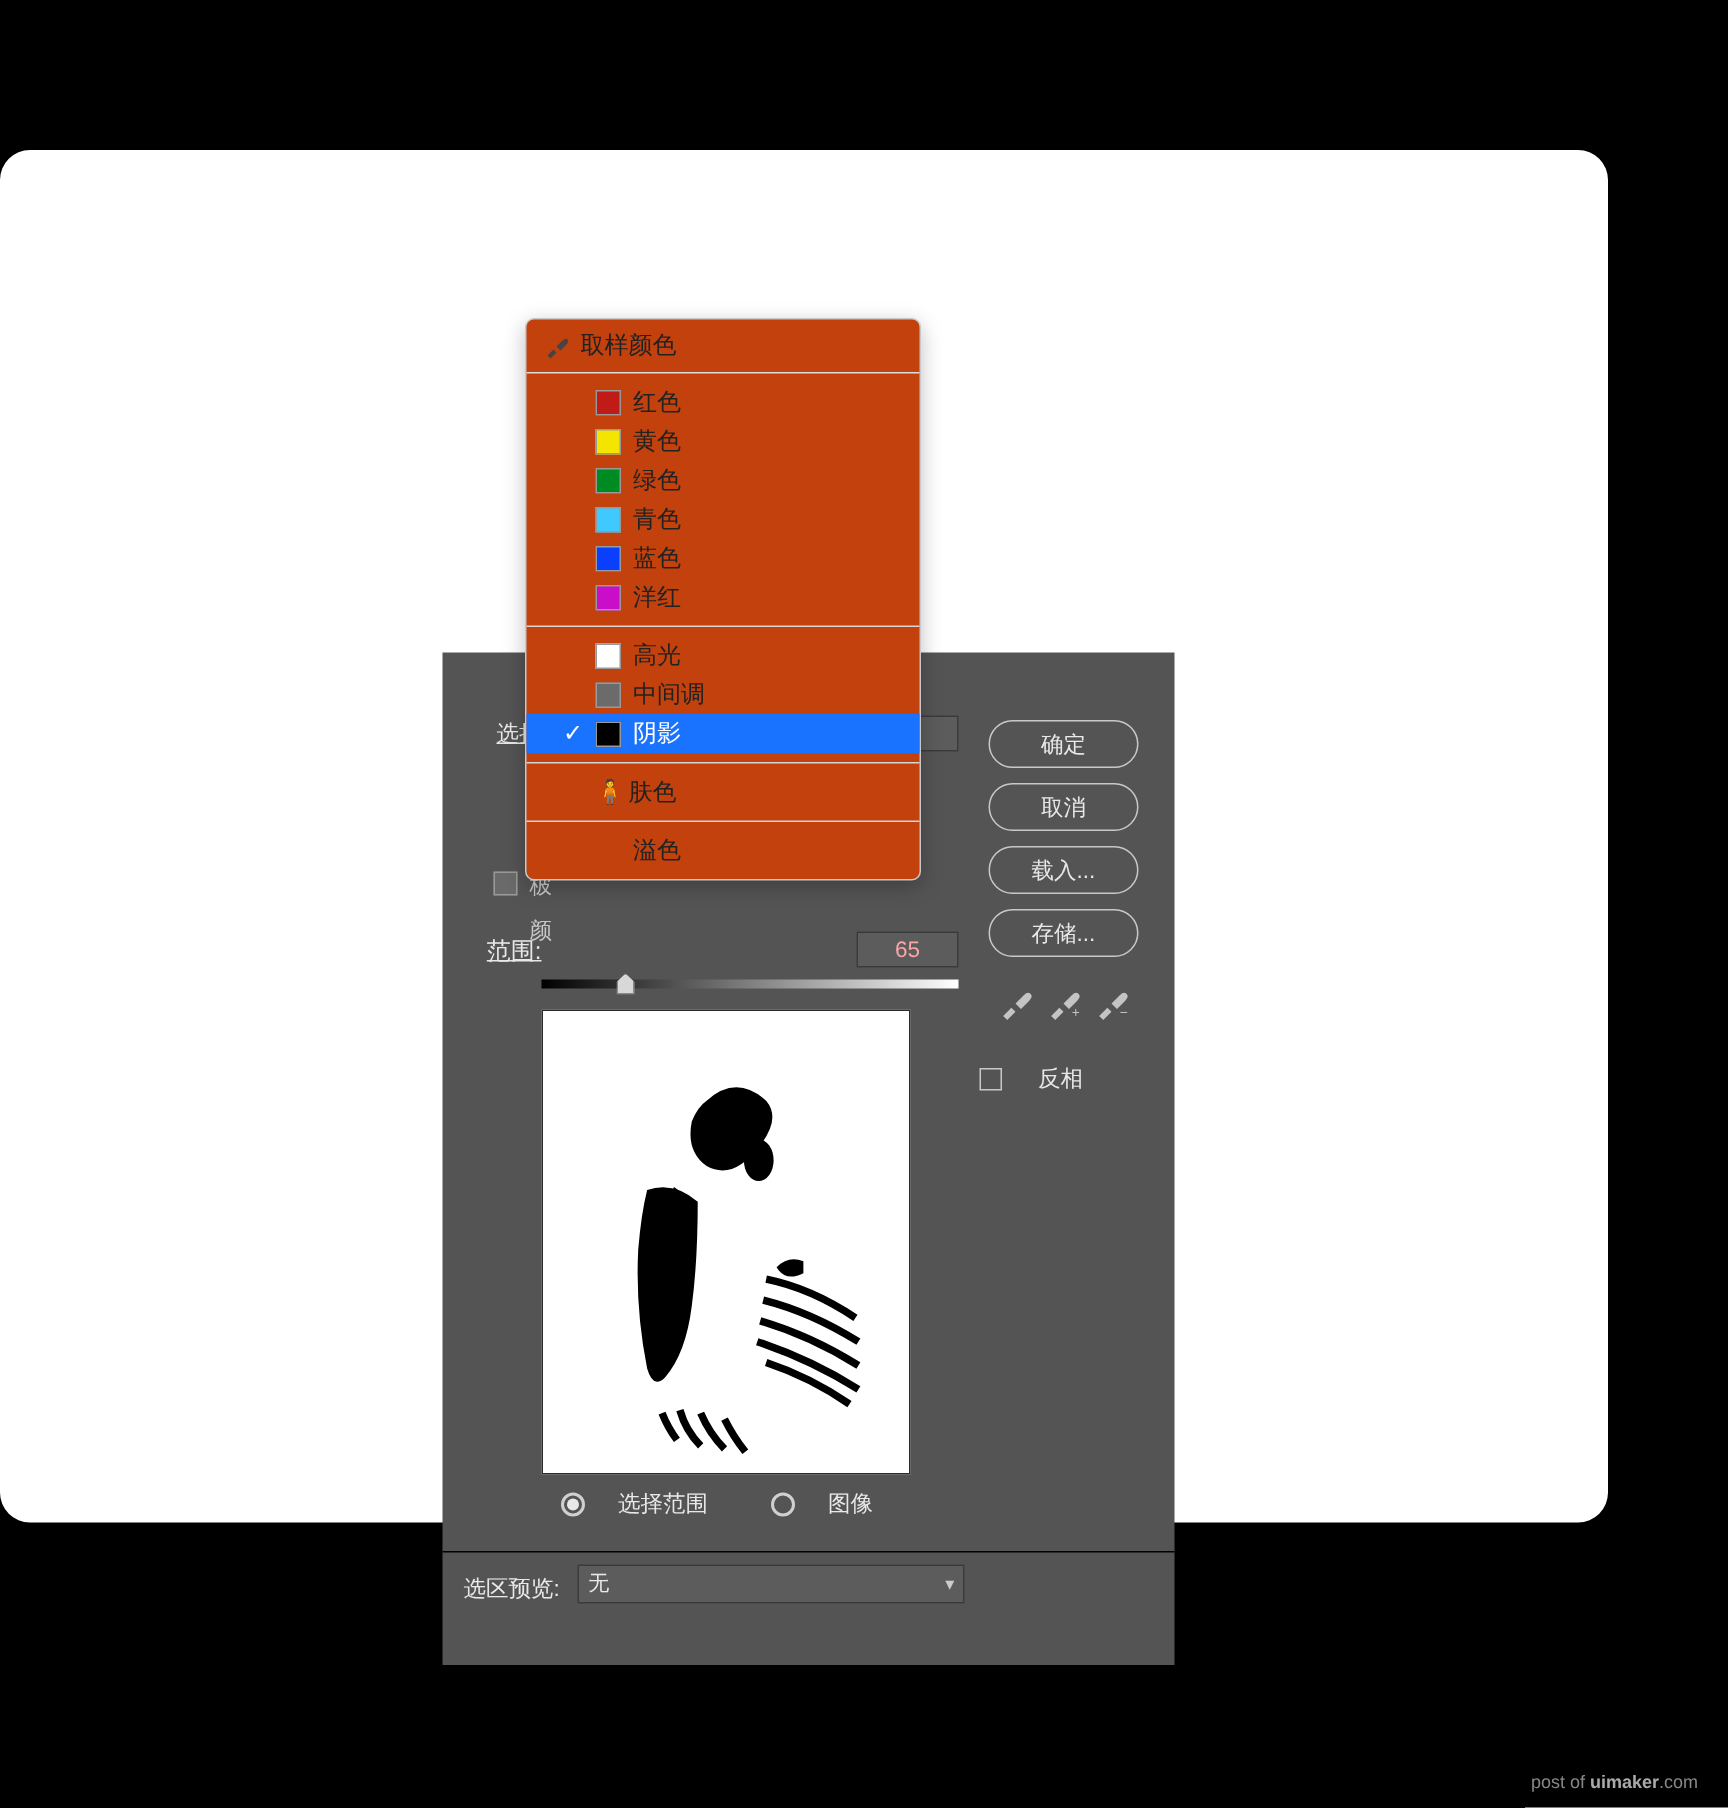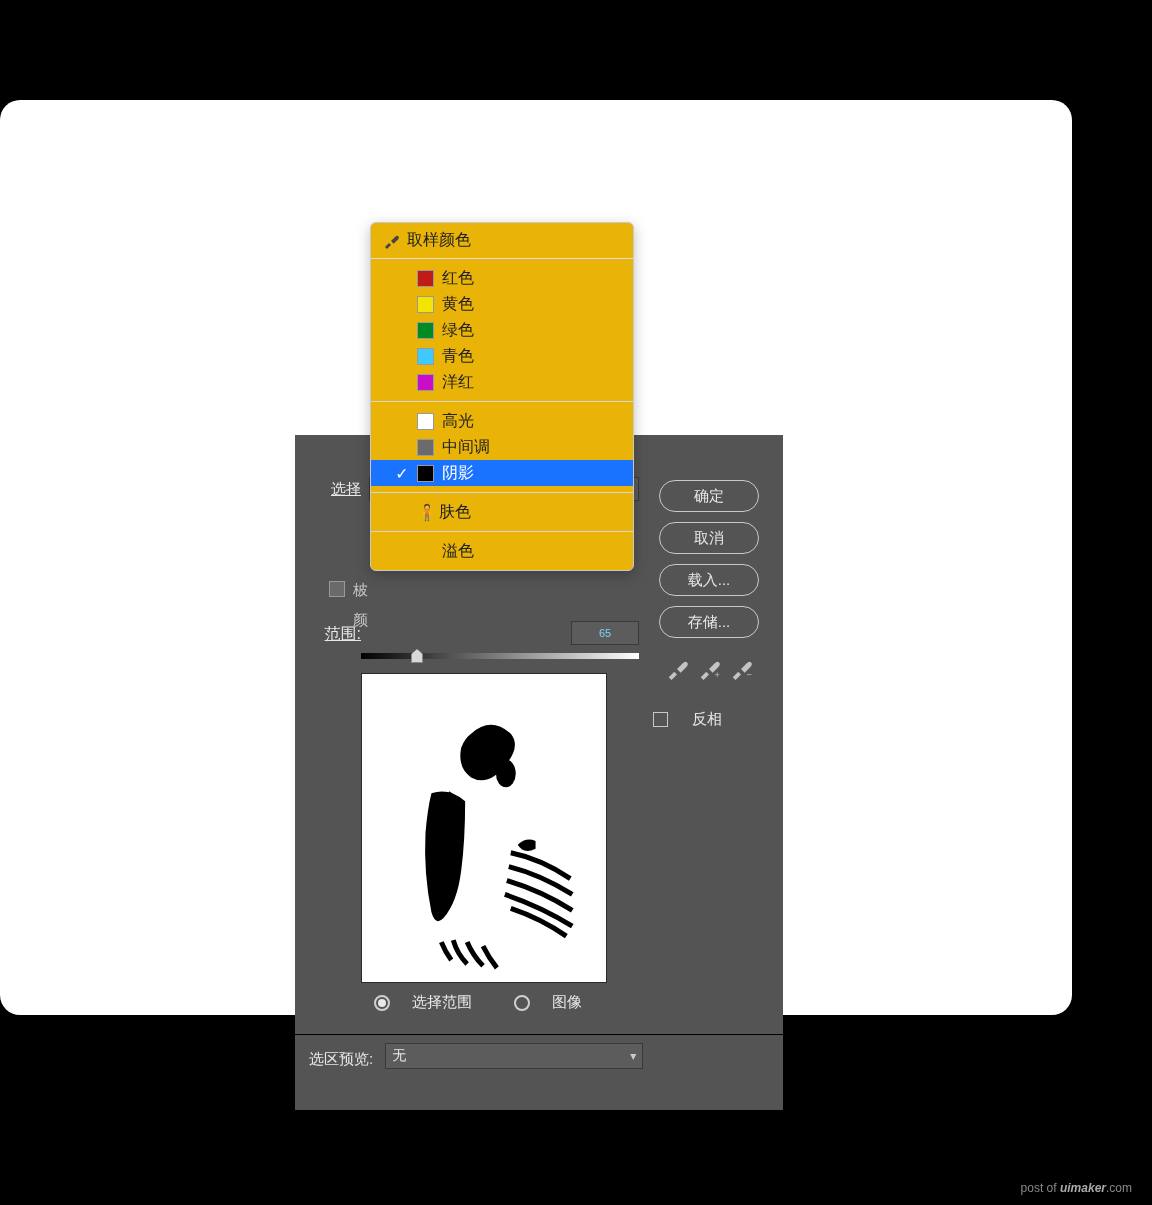--- a/index.html
+++ b/index.html
@@ -8,48 +8,48 @@
 .dialog { position: absolute; left: 295px; top: 335px; width: 488px; height: 675px; background: #545454; color: #e8e8e8; }
 .dialog-main { display: flex; padding: 10px 14px; }
 .left-pane { flex: 1; padding-right: 10px; }
 .right-pane { width: 120px; display: flex; flex-direction: column; gap: 10px; align-items: center; padding-top: 35px; }
 .field-row { display: flex; align-items: center; gap: 8px; margin-bottom: 6px; font-size: 15px; }
 .label { text-align: right; width: 52px; color: #e8e8e8; text-decoration: underline; }
 .select-box { flex: 1; height: 24px; background: #5c5c5c; border: 1px solid #3a3a3a; }
 .fuzziness-row { display: flex; align-items: flex-end; margin-top: 120px; }
 .fuzziness-row .label { width: 52px; }
 .fuzziness-row .spacer { flex: 1; }
-.num-input { width: 68px; height: 24px; background: #5c5c5c; border: 1px solid #3a3a3a; color: #7dd3fc; text-align: center; font-size: 11px; }
+.num-input { width: 68px; height: 24px; background: #5c5c5c; border: 1px solid #3a3a3a; color: #fca5a5; text-align: center; font-size: 15px; }
 .slider-track { margin: 8px 0 14px 52px; height: 6px; background: linear-gradient(to right, #000, #fff); position: relative; }
 .slider-thumb { position: absolute; left: 18%; top: -4px; width: 12px; height: 14px; background: #d8d8d8; border: 1px solid #888; clip-path: polygon(50% 0, 100% 40%, 100% 100%, 0 100%, 0 40%); }
 .preview-box { margin-left: 52px; width: 246px; height: 310px; background: #fff; border: 1px solid #2a2a2a; position: relative; overflow: hidden; }
 .preview-box svg { width: 100%; height: 100%; }
 .radio-row { display: flex; gap: 22px; margin: 10px 0 12px 65px; font-size: 15px; align-items: center; }
 .radio { width: 16px; height: 16px; border-radius: 50%; border: 2px solid #d0d0d0; display: inline-flex; align-items: center; justify-content: center; }
 .radio.selected::after { content: ""; width: 8px; height: 8px; border-radius: 50%; background: #e8e8e8; }
 .bottom-row { padding: 8px 14px; display: flex; align-items: flex-end; gap: 12px; border-top: 1px solid #000000; }
 .bottom-select { flex: 1; max-width: 258px; height: 26px; background: #5c5c5c; border: 1px solid #3a3a3a; color: #e8e8e8; padding: 0 6px; font-size: 14px; display: flex; align-items: center; justify-content: space-between; }
 .pill-btn { width: 100px; height: 32px; border: 1px solid #c8c8c8; border-radius: 16px; background: transparent; color: #e8e8e8; font-size: 15px; cursor: pointer; }
 .eyedroppers { display: flex; gap: 10px; margin-top: 10px; }
 .eyedrop-ic { width: 22px; height: 22px; opacity: 0.85; }
 .check-row { display: flex; align-items: center; gap: 24px; margin-top: 20px; font-size: 15px; width: 100%; padding-left: 4px; }
 .checkbox { width: 15px; height: 15px; border: 1px solid #c8c8c8; background: transparent; }
-.dropdown { position: absolute; left: 370px; top: 112px; width: 264px; background: #eab308; border: 1px solid #c8c8c8; border-radius: 6px; box-shadow: 0 4px 14px rgba(0,0,0,0.25); margin-top: 10px; }
+.dropdown { position: absolute; left: 350px; top: 112px; width: 264px; background: #c2410c; border: 1px solid #c8c8c8; border-radius: 6px; box-shadow: 0 4px 14px rgba(0,0,0,0.25); }
 .dd-header { display: flex; align-items: center; gap: 8px; height: 36px; padding: 0 12px; font-size: 16px; color: #222; border-bottom: 1px solid #ddd; }
 .dd-section { padding: 6px 0; }
 .dd-divider { height: 1px; background: #d6d6d6; margin: 0; }
 .dd-item { display: flex; align-items: center; gap: 8px; height: 26px; padding: 0 24px; font-size: 16px; color: #222; cursor: pointer; }
 .dd-item .swatch { width: 17px; height: 17px; border: 1px solid #999; }
 .dd-item .check { width: 14px; text-align: center; color: #fff; }
 .dd-item.selected { background: #1a73ff; color: #fff; }
 .dd-item .spacer-check { width: 14px; }
 .person-icon { width: 14px; text-align: center; }
 .caret { font-size: 12px; color: #ccc; }
 .watermark { position: absolute; right: 20px; bottom: 10px; color: #888; font-size: 12px; }
-.watermark b { color: #aaa; font-style: italic; }
+.watermark b { color: #aaa; }
 .check-partial { width: 16px; height: 16px; border: 1px solid #999; background: #6a6a6a; margin-left: 20px; margin-top: 74px; position: absolute; }
 .label-partial { position: absolute; margin-left: 44px; margin-top: 74px; font-size: 15px; color: #c8c8c8; }
 .label-partial2 { position: absolute; margin-left: 44px; margin-top: 104px; font-size: 15px; color: #c8c8c8; }
 </style>
 </head>
 <body>
 
 <div class="page-wrap">
 
   <div class="dialog">
@@ -150,20 +150,25 @@
           <span class="swatch" style="background:#008b22"></span>
           <span>绿色</span>
         </div>
         <div class="dd-item">
           <span class="spacer-check"></span>
           <span class="swatch" style="background:#3fc9ff"></span>
           <span>青色</span>
         </div>
         <div class="dd-item">
           <span class="spacer-check"></span>
+          <span class="swatch" style="background:#0b3fff"></span>
+          <span>蓝色</span>
+        </div>
+        <div class="dd-item">
+          <span class="spacer-check"></span>
           <span class="swatch" style="background:#c90dc9"></span>
           <span>洋红</span>
         </div>
       </div>
     <div class="dd-divider"></div>
     <div class="dd-section" id="tones-section">
         <div class="dd-item">
           <span class="check"></span>
           <span class="swatch" style="background:#ffffff"></span>
           <span>高光</span>

